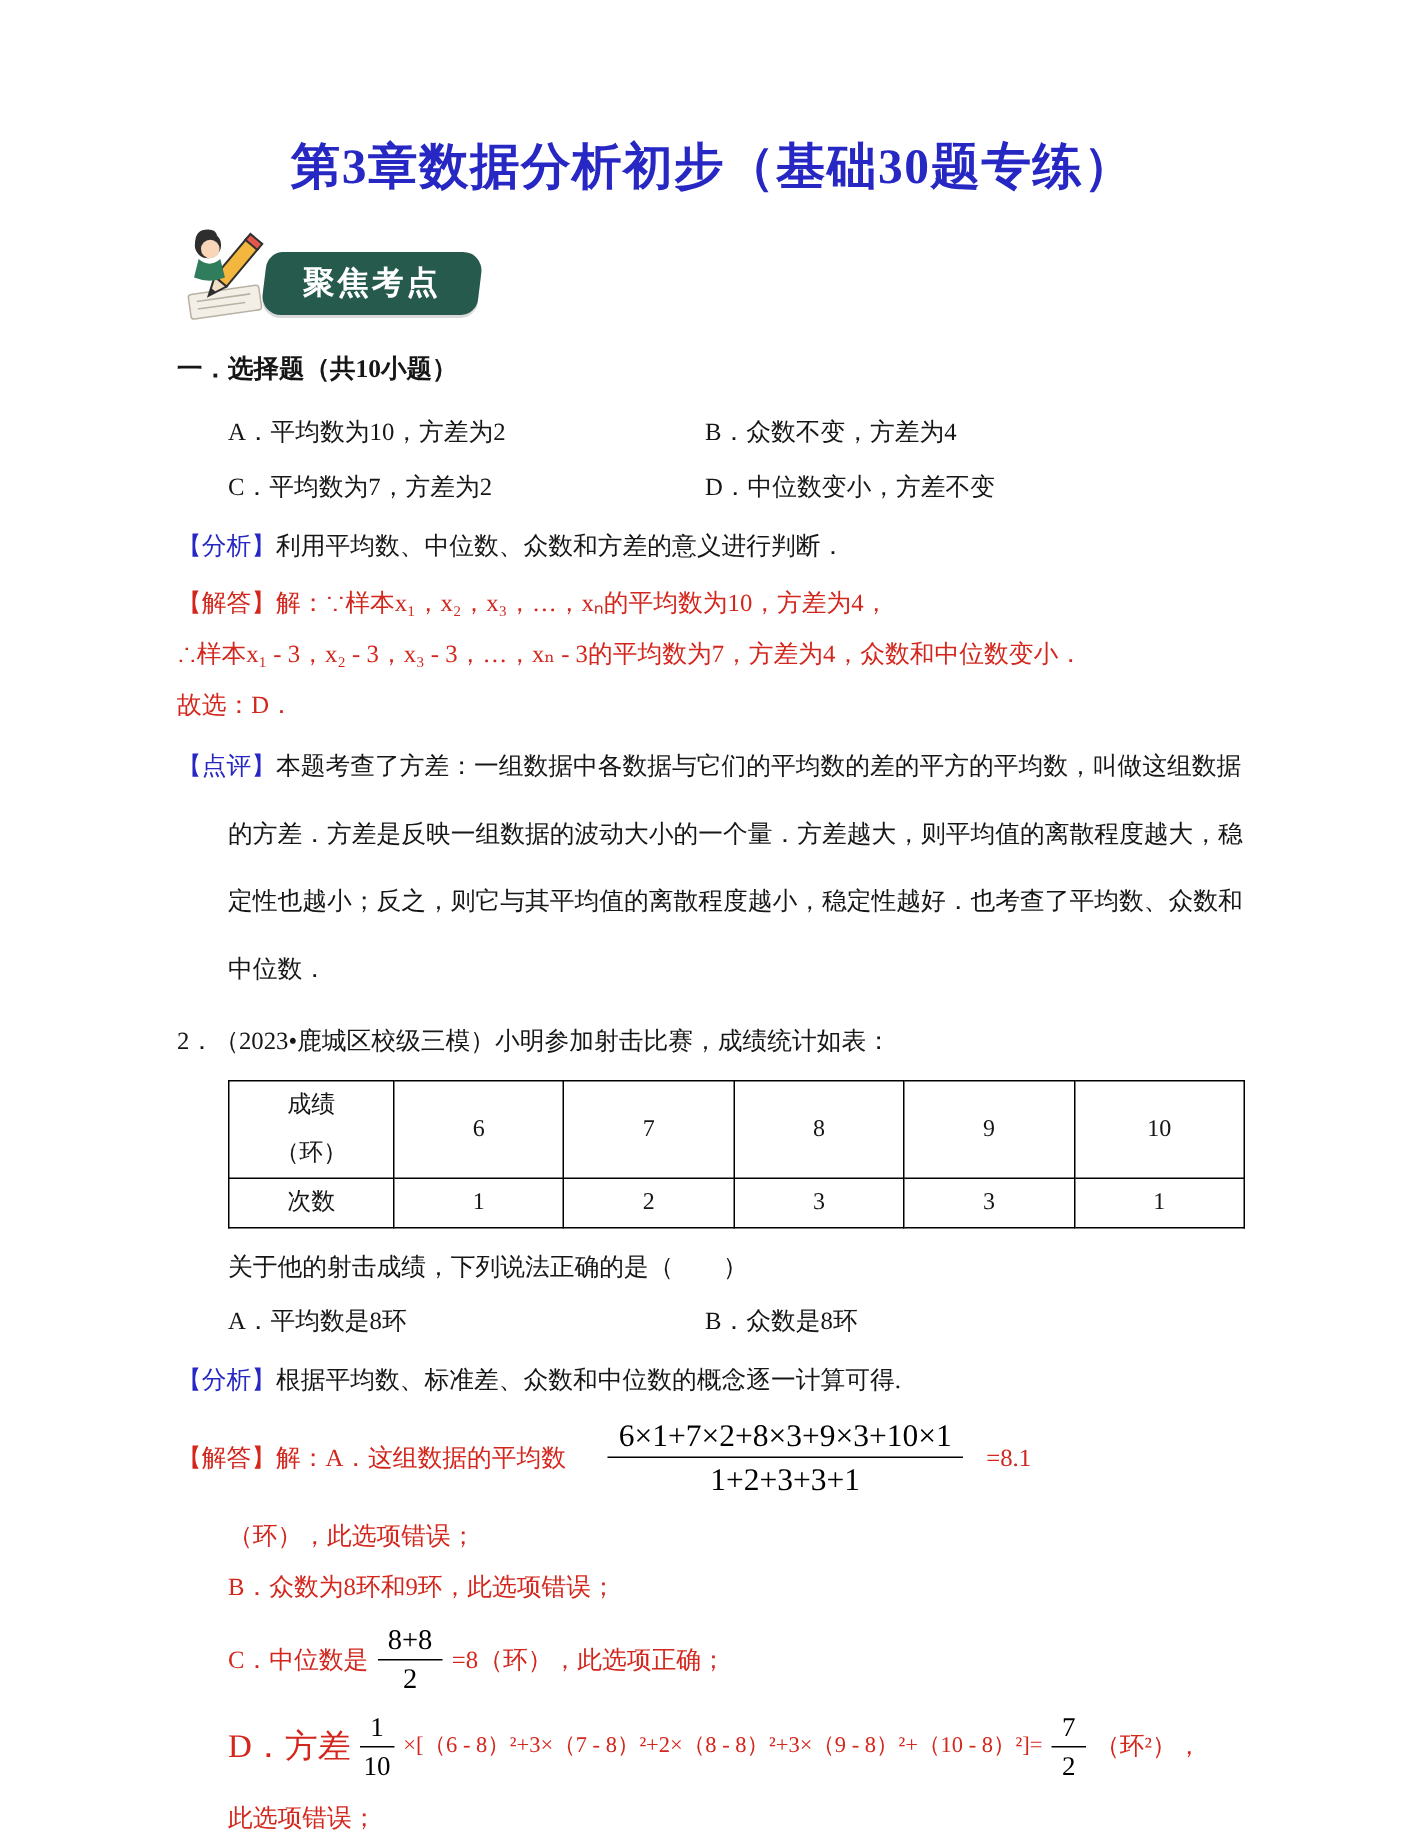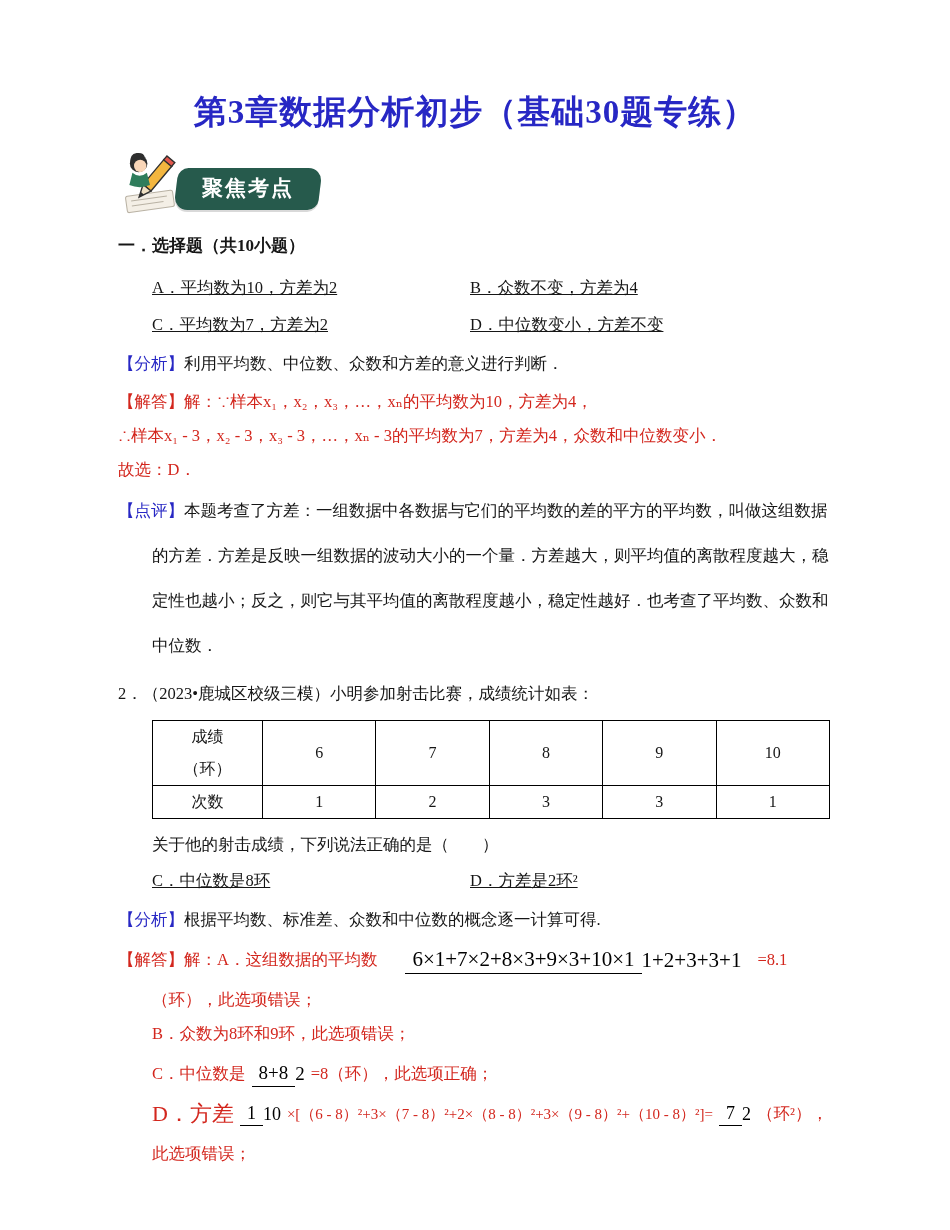--- a/index.html
+++ b/index.html
@@ -46,61 +46,60 @@
   .section-heading{font-weight:bold;font-size:17px;margin:14px 0 8px 0;}
   .para{margin:2px 0;}
   .hang{padding-left:34px;text-indent:-34px;}
   .indent{padding-left:34px;}
   .options{
     display:grid;
     grid-template-columns:318px 1fr;
     padding-left:34px;
     line-height:35px;
     margin:2px 0;
-    text-decoration:underline;
   }
   .label-blue{color:var(--accent-blue);}
   .red{color:var(--accent-red);}
   .qtable{
     border-collapse:collapse;
     table-layout:fixed;
     width:678px;
     margin:10px 0 10px 34px;
     font-size:16px;
   }
   .qtable td{
     border:1.3px solid #000;
     text-align:center;
     height:31px;
     padding:0 20px;
   }
   .frac{
     display:inline-flex;
-    flex-direction:row;
-    align-items:flex-start;
+    flex-direction:column;
+    align-items:center;
     vertical-align:middle;
     color:#000;
     line-height:1.25;
     text-indent:0;
   }
   .frac .num{border-bottom:1.6px solid #000;padding:0 7px 1px 7px;}
   .frac .den{padding-top:1px;}
   .frac-big{font-size:21px;margin:0 16px 0 28px;}
   .frac-med{font-size:19px;margin:0 6px;}
   .frac-sm{font-size:18px;margin:0 6px;}
   .sol-row{
     display:flex;
     align-items:center;
     flex-wrap:nowrap;
     margin:8px 0;
     white-space:nowrap;
   }
   .sol-row.tight{font-size:15px;padding-left:34px;}
   .sol-row .txt{white-space:nowrap;}
-  .mt6{margin-top:6px;}
+  .mt6{margin-top:6px;font-family:Liberation Serif, serif;}
   .mt10{margin-top:10px;}
 </style>
 </head>
 <body>
 
 <div class="page">
 
   <h1 class="doc-title">第3章数据分析初步（基础30题专练）</h1>
 
   <div class="badge-row">
@@ -175,22 +174,22 @@
       <td>3</td>
       <td>3</td>
       <td>1</td>
     </tr>
   </tbody>
     </table>
 
   <p class="para indent">关于他的射击成绩，下列说法正确的是（　　）</p>
 
   <div class="options">
-    <span>C．中位数是8环</span>
-    <span>D．方差是2环²</span>
+    <span>A．平均数是8环</span>
+    <span>B．众数是8环</span>
   </div>
 
   <p class="para mt6"><span class="label-blue">【分析】</span><span>根据平均数、标准差、众数和中位数的概念逐一计算可得.</span></p>
 
   <div class="sol-row">
     <span class="red txt">【解答】</span>
       <span class="red txt">解：A．这组数据的平均数</span>
     <span class="frac frac-big">
       <span class="num">6×1+7×2+8×3+9×3+10×1</span>
       <span class="den">1+2+3+3+1</span>

